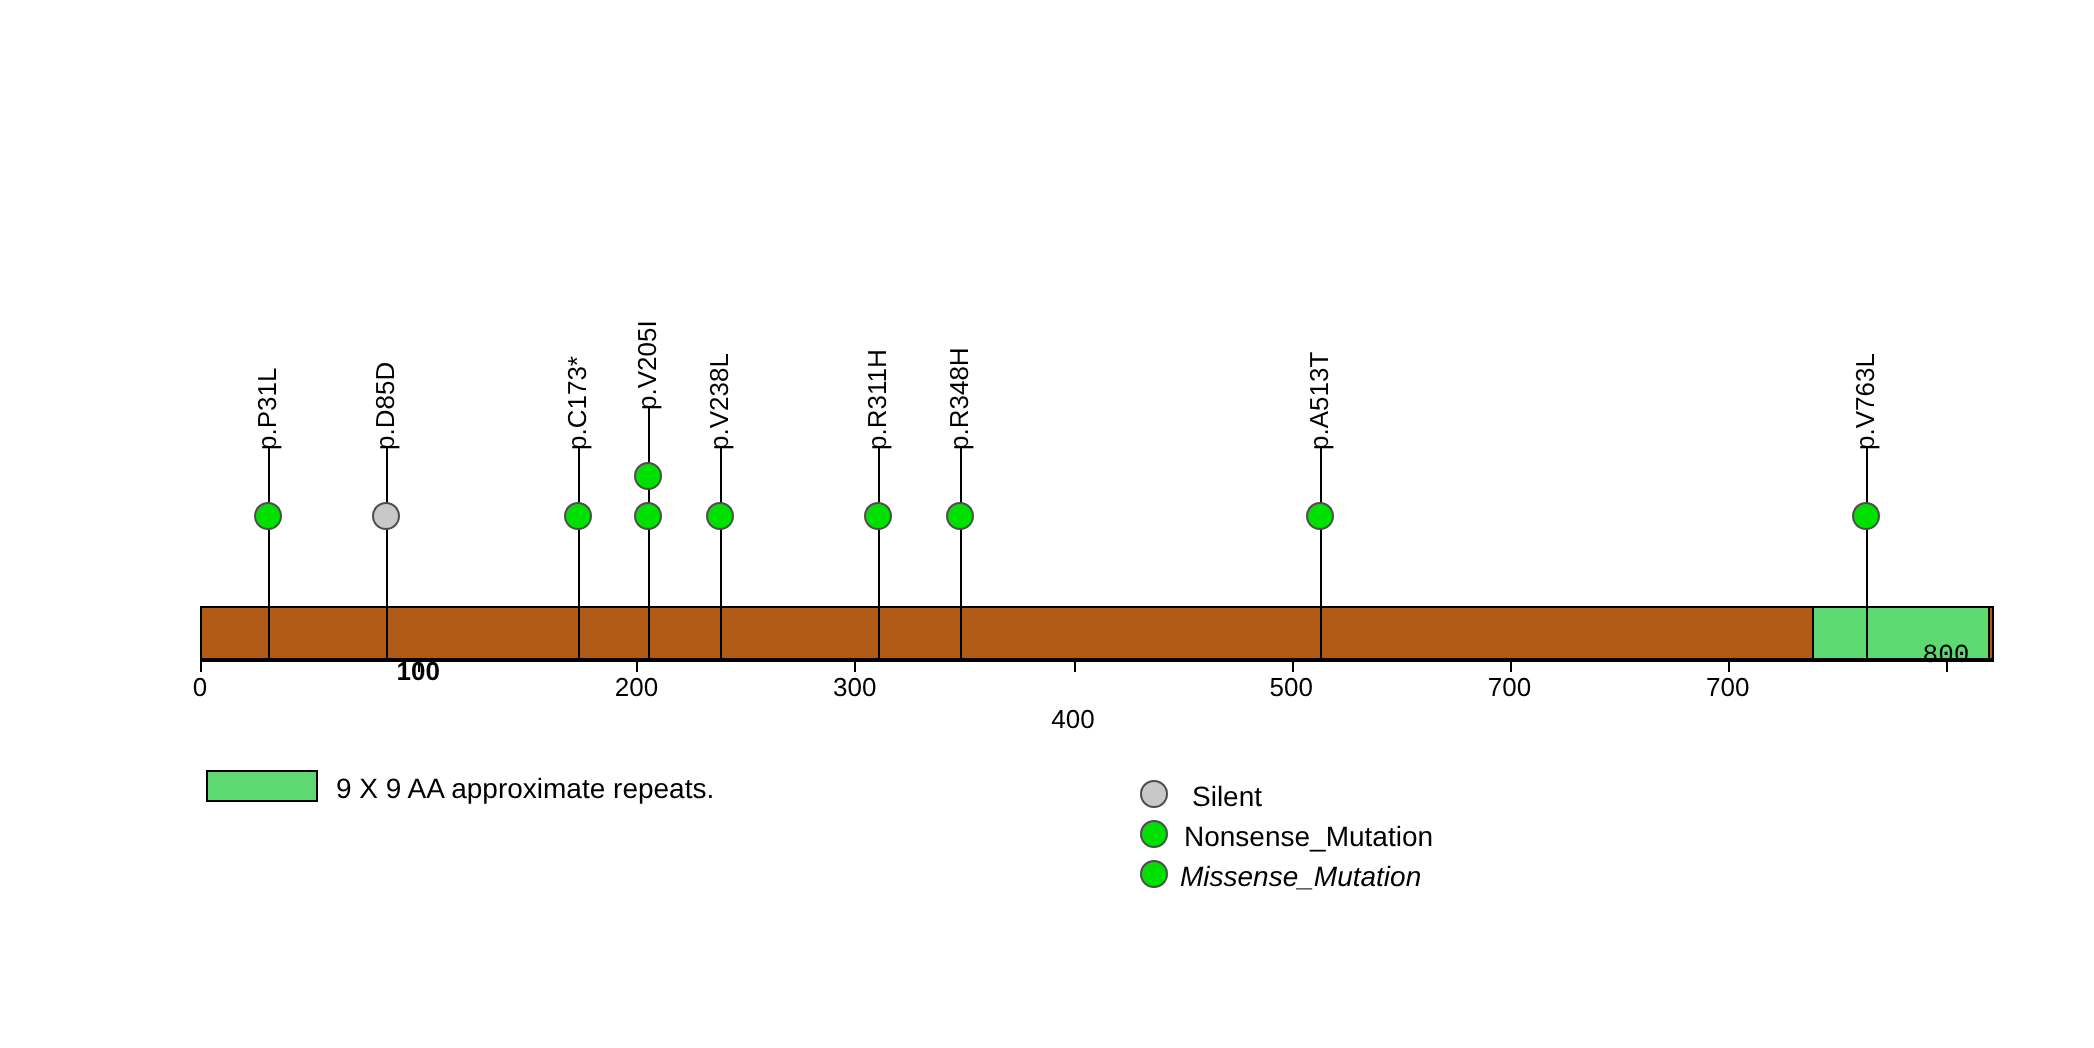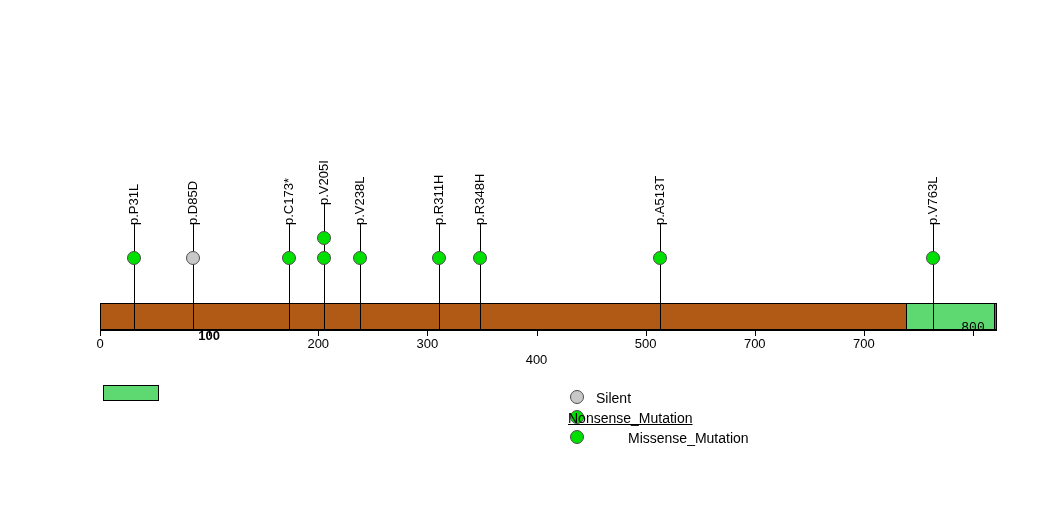--- a/index.html
+++ b/index.html
@@ -118,19 +118,20 @@
     <div class="stem" style="left: 479.755px; top: 224px; height: 106px;"></div>
     <div class="marker" title="p.R348H (Missense_Mutation)" style="left: 479.755px; top: 258px; width: 14px; height: 14px; background: rgb(0, 224, 0);"></div>
     <div class="mut-label" style="left: 485.755px; top: 212px;">p.R348H</div>
     <div class="stem" style="left: 659.811px; top: 224px; height: 106px;"></div>
     <div class="marker" title="p.A513T (Missense_Mutation)" style="left: 659.811px; top: 258px; width: 14px; height: 14px; background: rgb(0, 224, 0);"></div>
     <div class="mut-label" style="left: 665.811px; top: 212px;">p.A513T</div>
     <div class="stem" style="left: 932.624px; top: 224px; height: 106px;"></div>
     <div class="marker" title="p.V763L (Missense_Mutation)" style="left: 932.624px; top: 258px; width: 14px; height: 14px; background: rgb(0, 224, 0);"></div>
     <div class="mut-label" style="left: 938.624px; top: 212px;">p.V763L</div>
     <div class="legend-swatch" style="left: 103px; top: 385px; width: 56px; height: 16px; background: rgb(94, 216, 112);"></div>
+    <div class="legend-text" style="left: 168px; top: 387px;">9 X 9 AA approximate repeats.</div>
     <div class="legend-dot" style="left: 577px; top: 397px; width: 14px; height: 14px; background: rgb(200, 200, 200);"></div>
     <div class="legend-text" style="left: 596px; top: 391px;">Silent</div>
     <div class="legend-dot" style="left: 577px; top: 417px; width: 14px; height: 14px; background: rgb(0, 224, 0);"></div>
-    <div class="legend-text" style="left: 568px; top: 411px; text-decoration: underline;">Nonsense_Mutation</div>
+    <div class="legend-text" style="left: 592px; top: 411px;">Nonsense_Mutation</div>
     <div class="legend-dot" style="left: 577px; top: 437px; width: 14px; height: 14px; background: rgb(0, 224, 0);"></div>
-    <div class="legend-text" style="left: 628px; top: 431px;">Missense_Mutation</div>
+    <div class="legend-text" style="left: 590px; top: 431px; font-style: italic;">Missense_Mutation</div>
   </div>
 
 </body></html>

